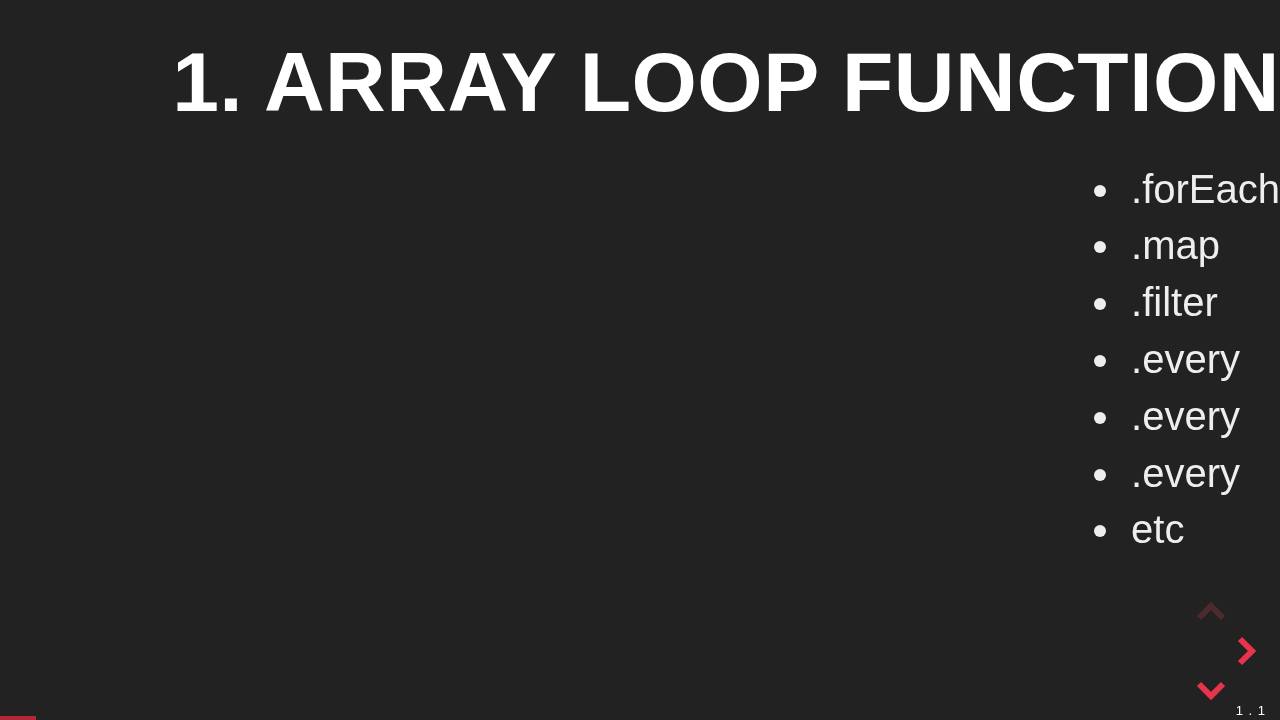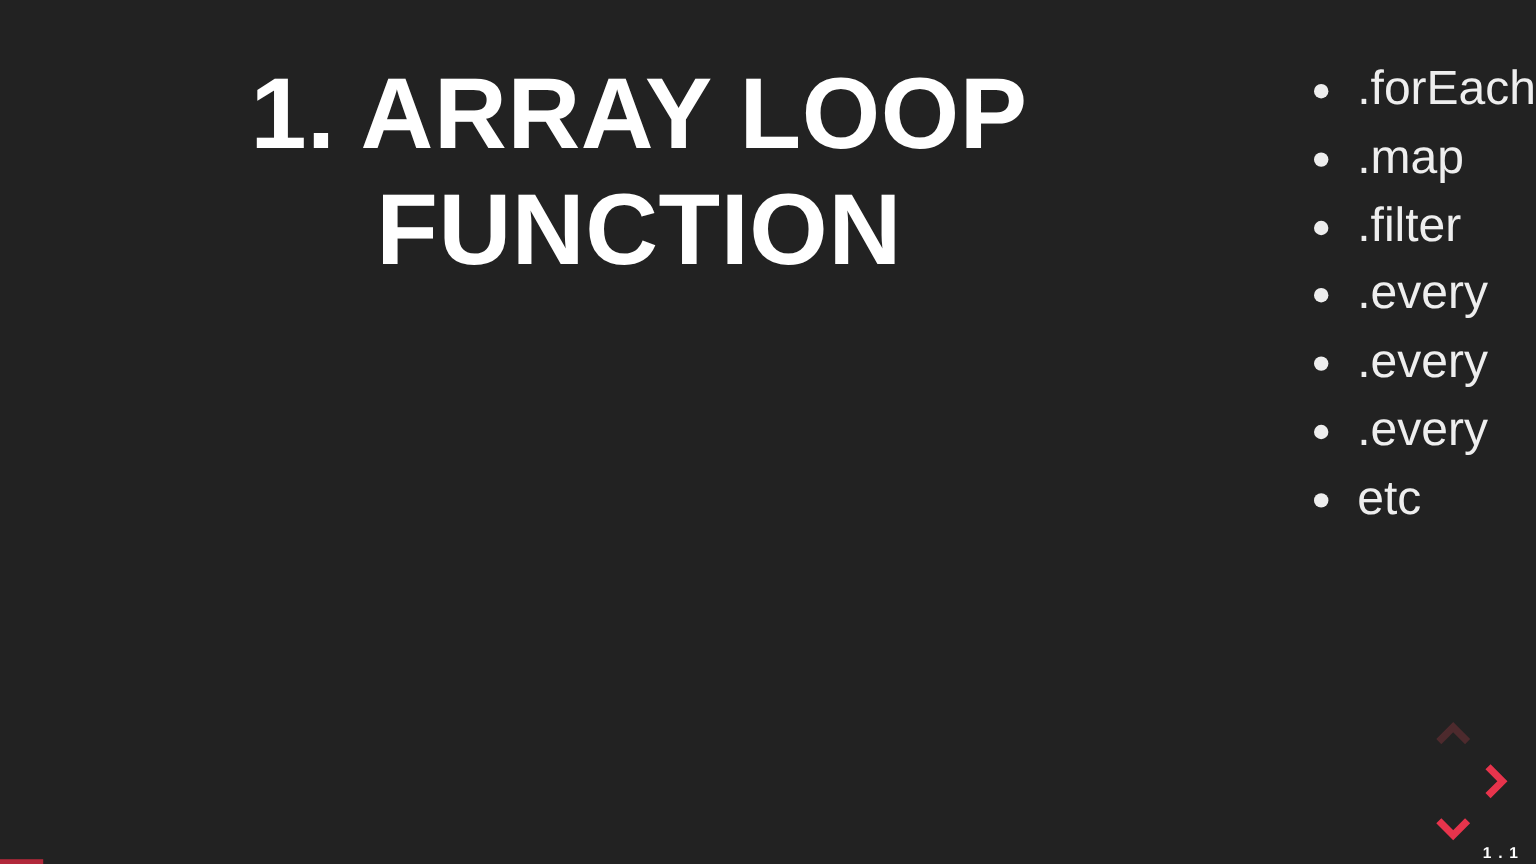--- a/index.html
+++ b/index.html
@@ -9,23 +9,23 @@
     overflow: hidden;
     background: #222222;
     font-family: "Segoe UI", "Helvetica Neue", Arial, sans-serif;
     color: #ffffff;
     position: relative;
   }
   .slide {
     width: 100%;
     height: 100%;
     display: flex;
-    flex-direction: row;
-    align-items: flex-start;
-    padding-top: 46px;
+    flex-direction: column;
+    align-items: flex-end;
+    padding-top: 34px;
   }
   .title {
     font-size: 84px;
     font-weight: 700;
     text-align: center;
     line-height: 1.15;
     letter-spacing: 0.5px;
     margin-bottom: 30px;
     color: #ffffff;
   }
@@ -60,21 +60,21 @@
   .arrow-up    { left: 35px; top: -4px; }
   .arrow-down  { left: 35px; bottom: -4px; }
   .arrow-right { right: 0;   top: 35px; }
   .dim path   { stroke: #4d2a2d; }
   .bright path{ stroke: #e7344c; }
   .slide-number {
     position: absolute;
     right: 14px;
     bottom: 2px;
     font-size: 13px;
-    font-weight: 700;
+    font-weight: 400;
     color: #ffffff;
     letter-spacing: 1px;
   }
   .progress {
     position: absolute;
     left: 0;
     bottom: 0;
     height: 4px;
     background: #b2283a;
   }

